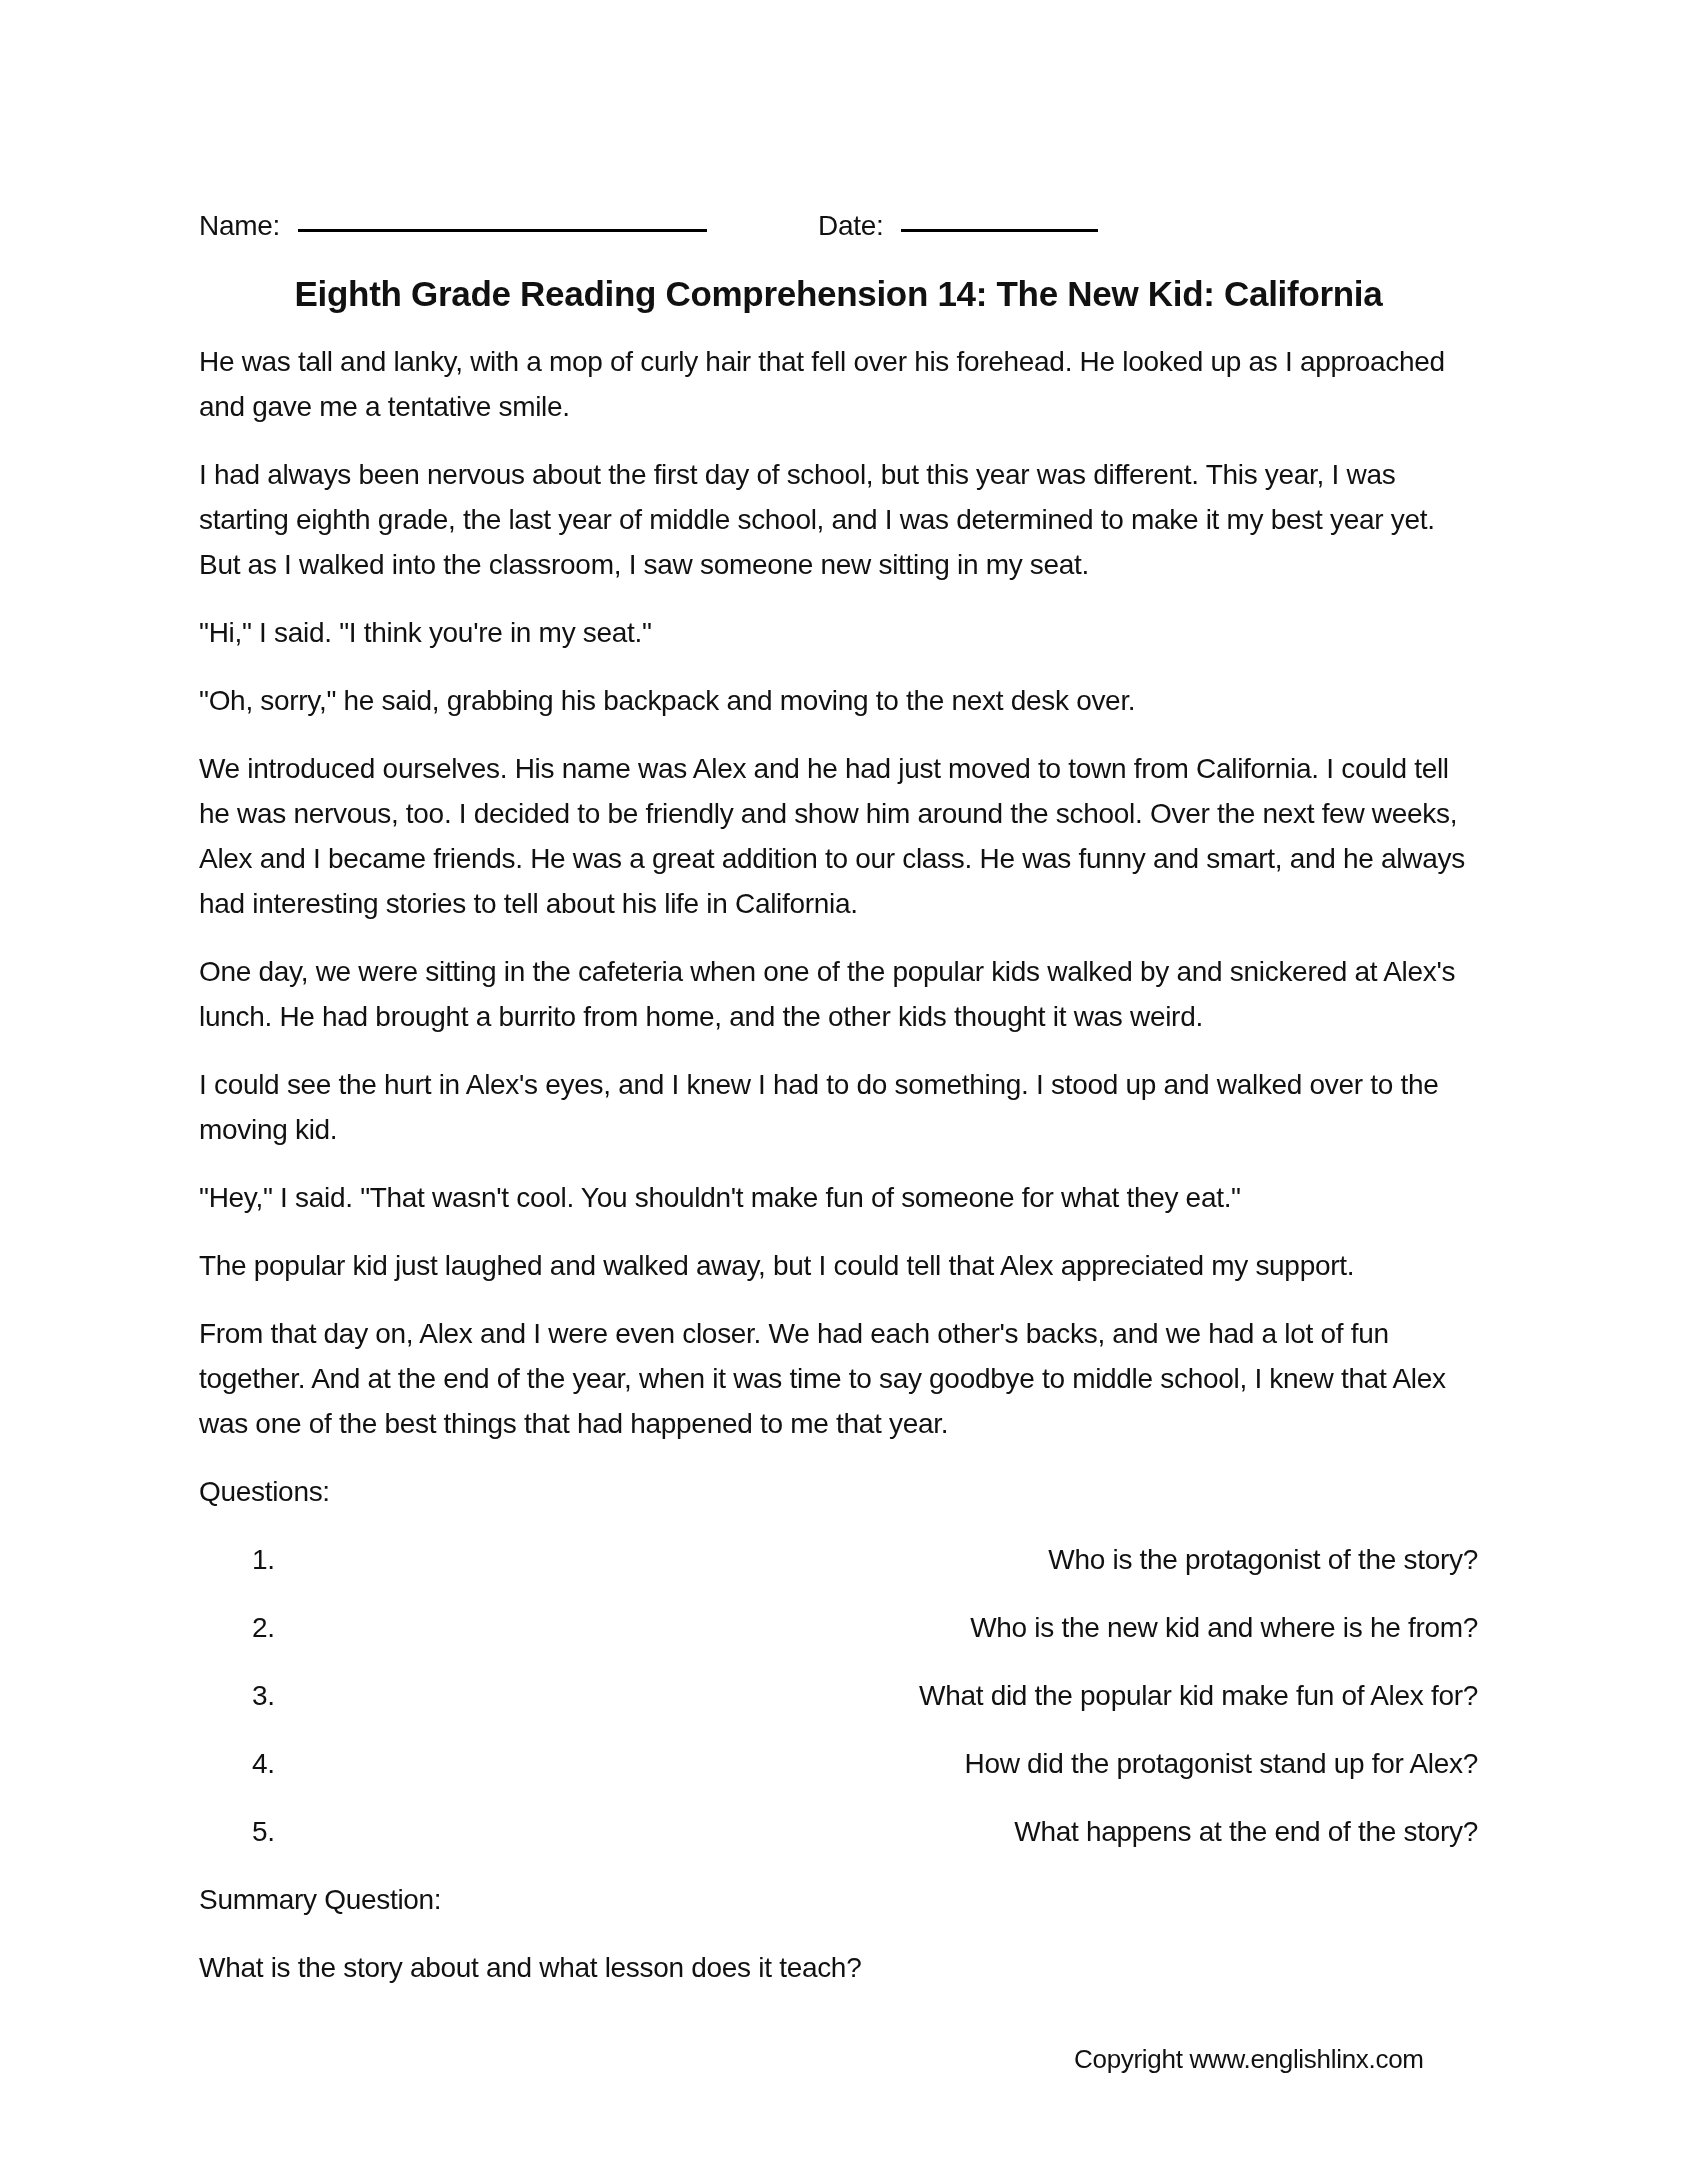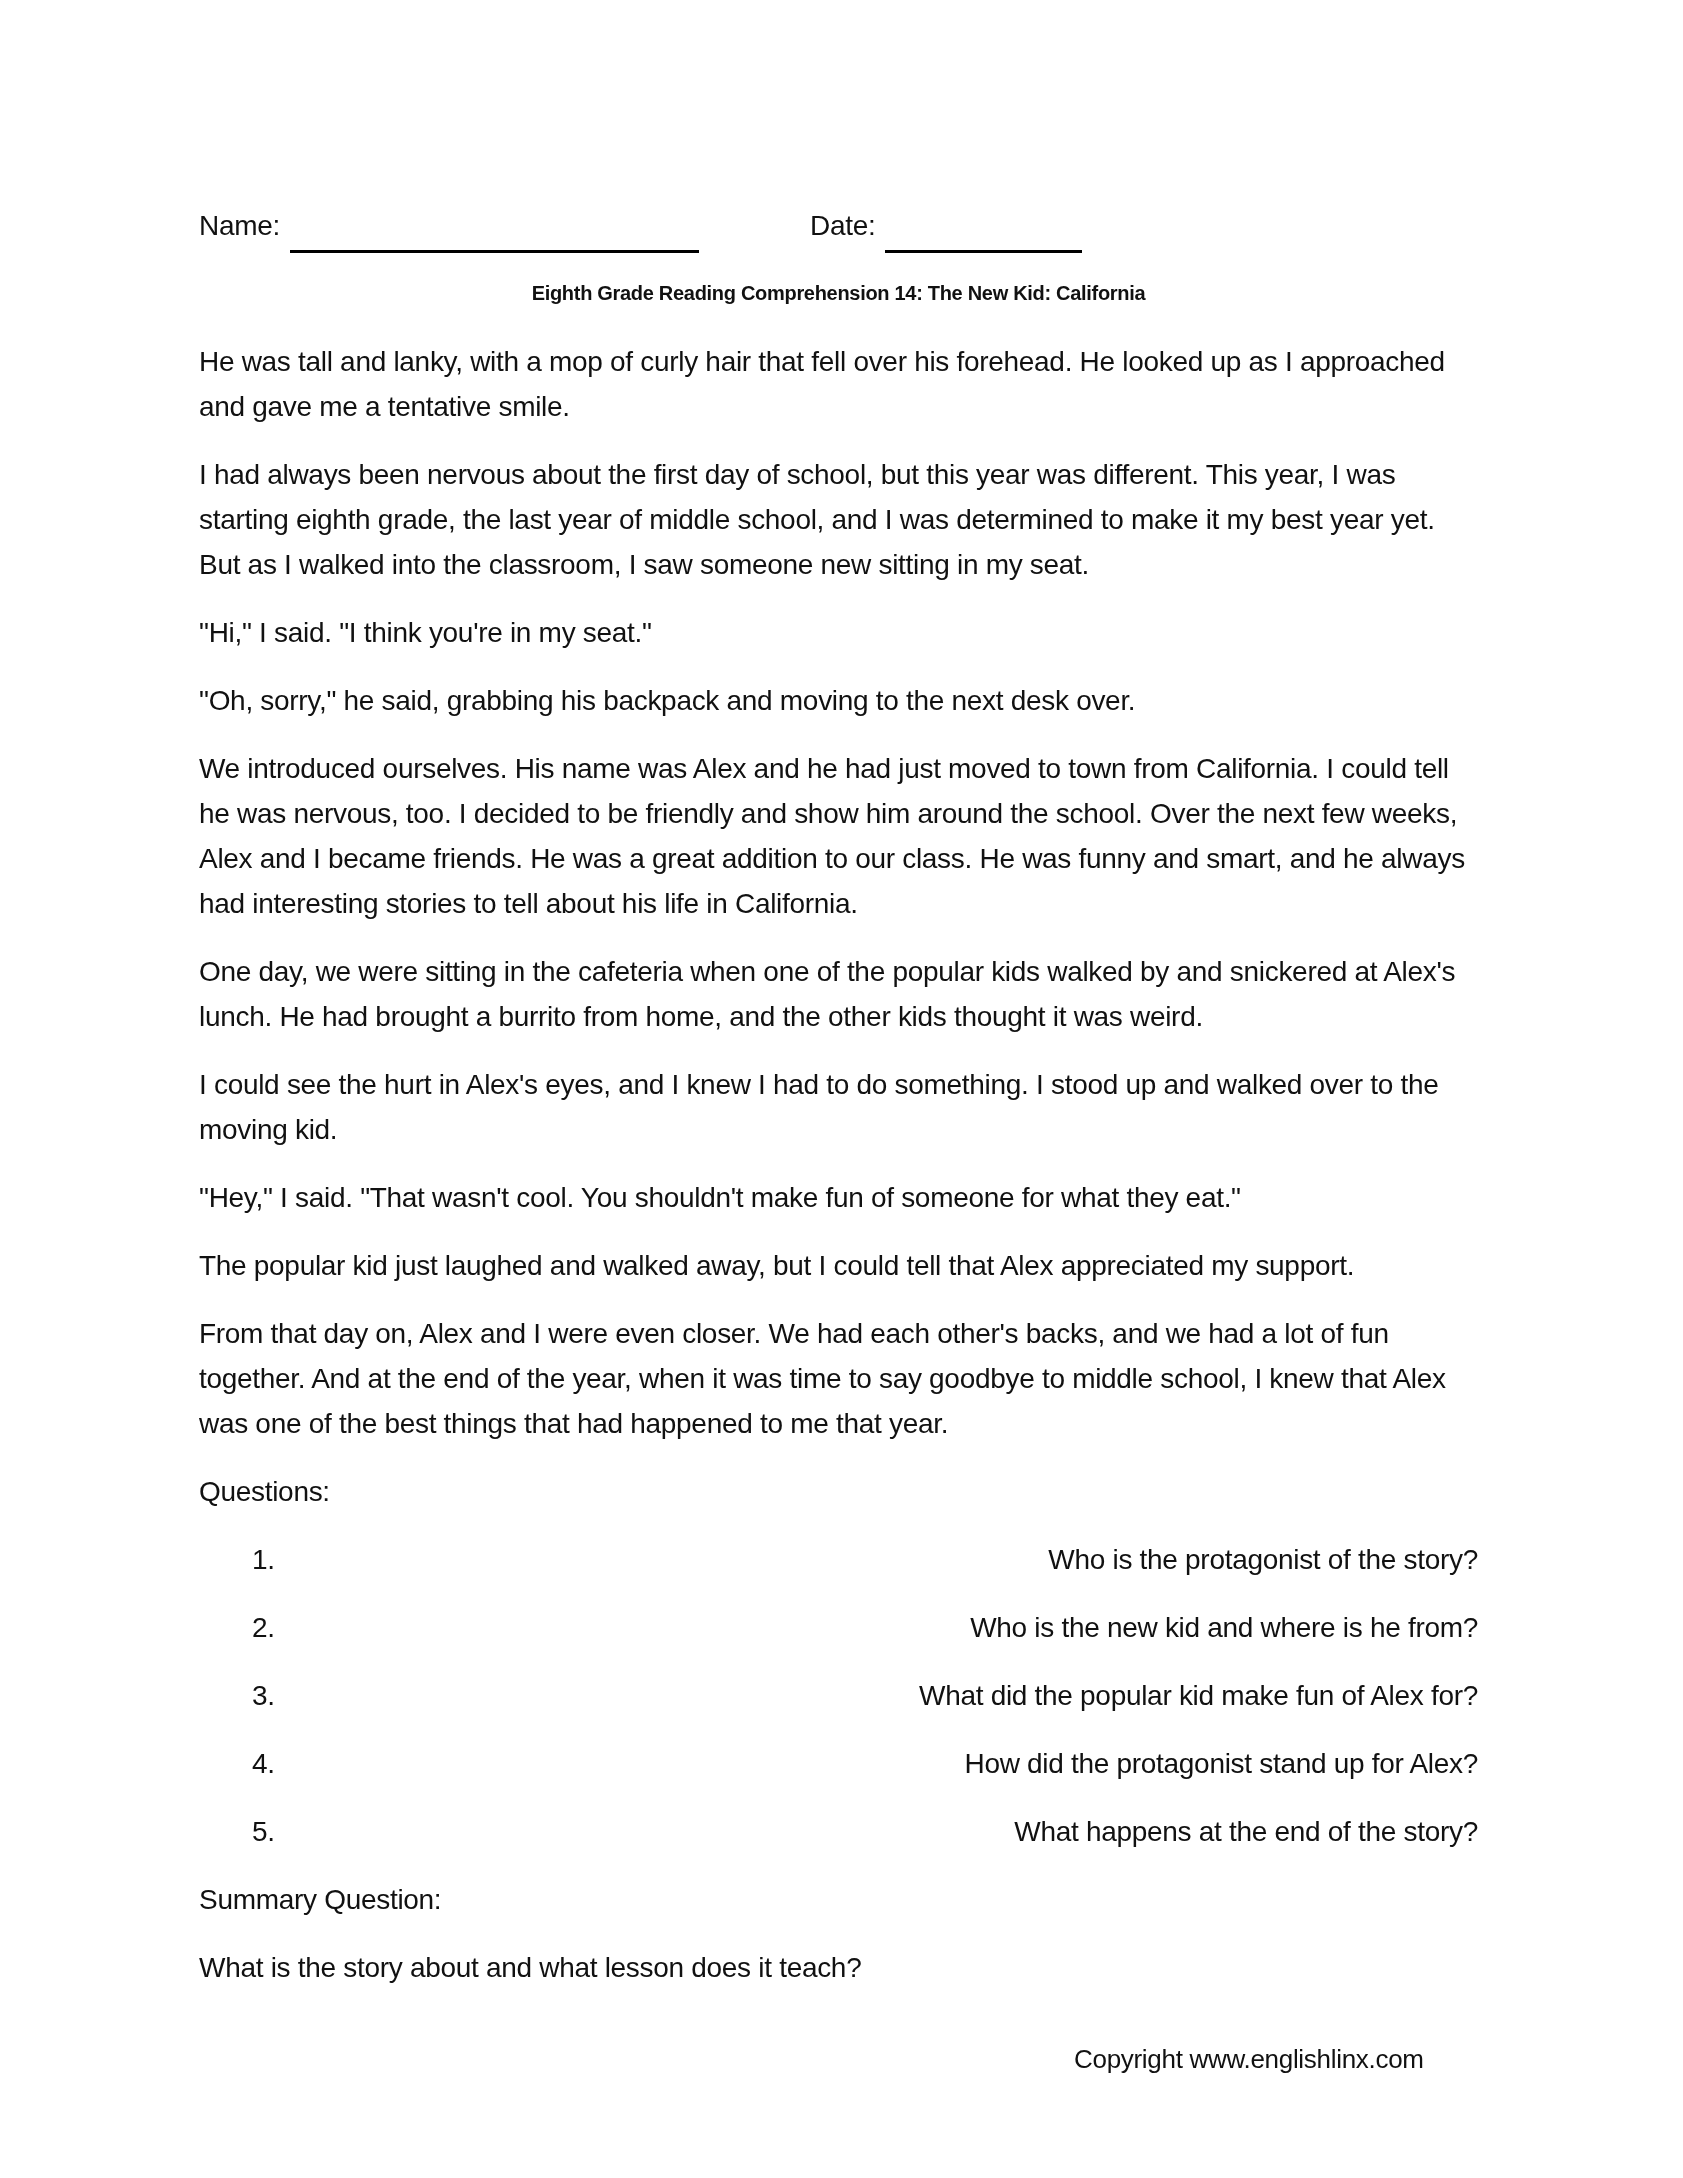--- a/index.html
+++ b/index.html
@@ -19,35 +19,35 @@
     width: 1279px;
     font-size: 28px;
     letter-spacing: -0.3px;
     line-height: 45px;
   }
   .header-row {
     display: flex;
     align-items: baseline;
     height: 45px;
   }
-  .field { display: flex; align-items: flex-end; }
+  .field { display: flex; align-items: center; gap: 8px; }
   .field-label { white-space: nowrap; }
   .blank {
     display: inline-block;
     border-bottom: 3px solid #000000;
     position: relative;
     top: 5px;
     margin-left: 10px;
   }
   .name-blank { width: 409px; }
   .date-field { margin-left: 111px; }
   .date-blank { width: 197px; }
   .title {
     margin: 23px 0 0 0;
-    font-size: 20px;
+    font-size: 35px;
     font-weight: 700;
     text-align: center;
     line-height: 45px;
     letter-spacing: -0.3px;
   }
   .story p, .section-label, .summary-q {
     margin: 23px 0 0 0;
   }
   .questions { margin: 0; }
   .q-item {

